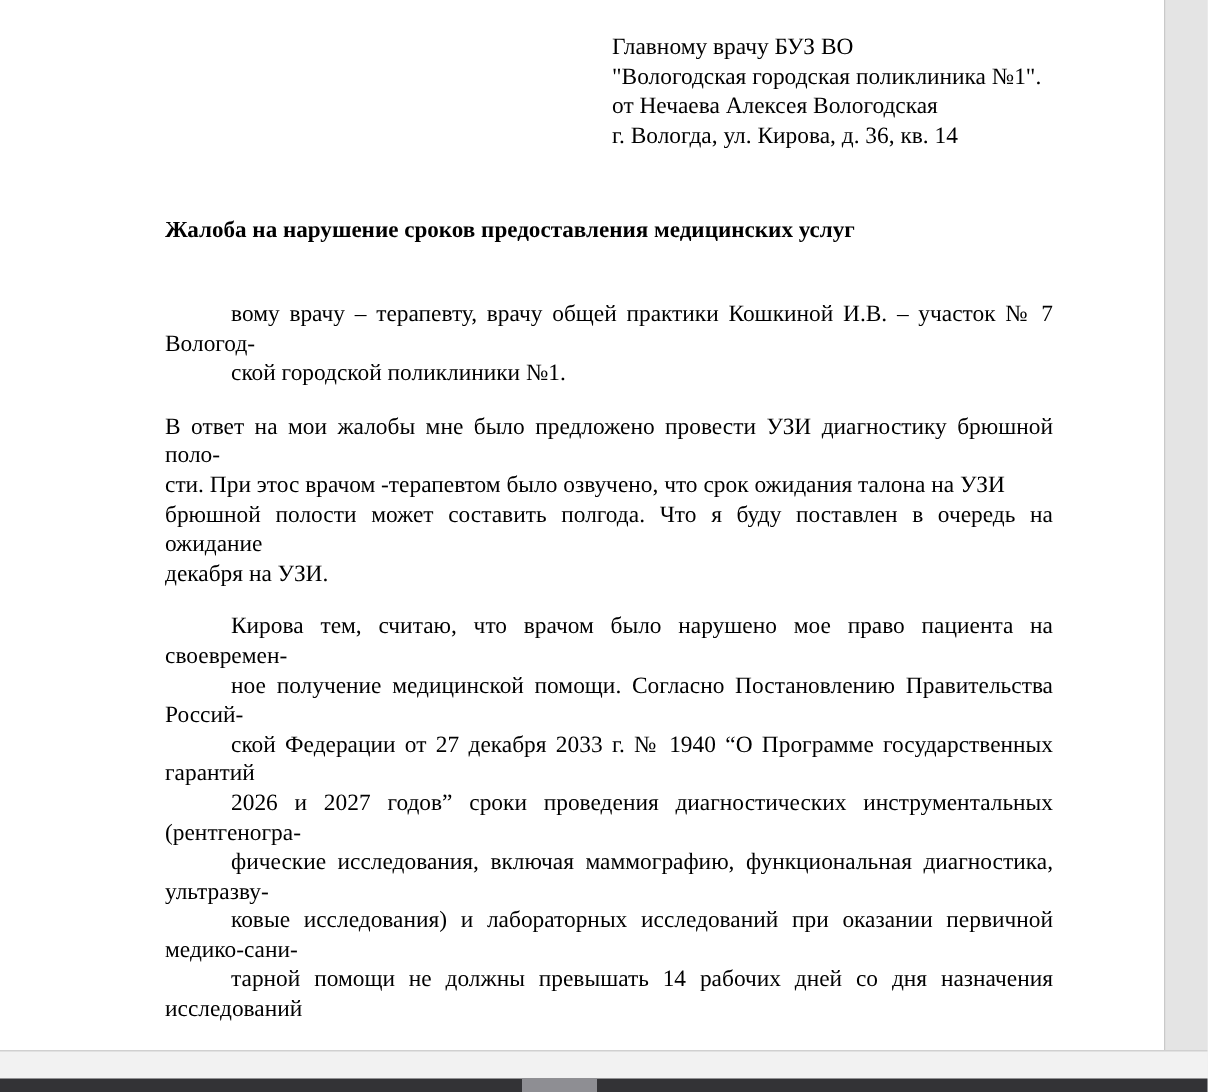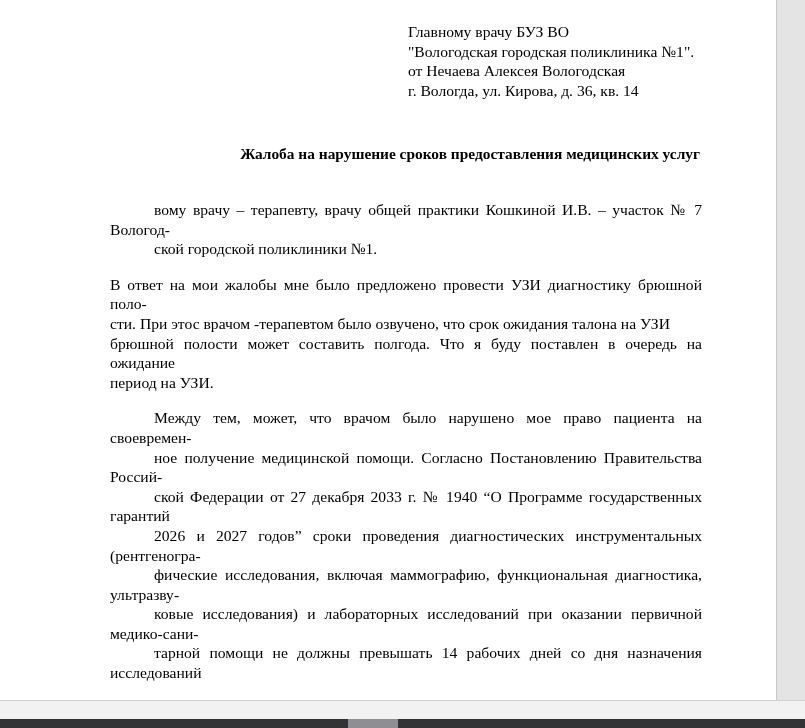--- a/index.html
+++ b/index.html
@@ -72,21 +72,21 @@
   #addressee .line {
     white-space: pre;
   }
 
   
   #doc-title {
     position: absolute;
     left: 110px;
     top: 144px;
     width: 590px;
-    text-align: right;
+    text-align: left;
     font-weight: bold;
     font-size: 15.4px;
     line-height: 19.6px;
   }
 
   
   #body-col {
     position: absolute;
     left: 110px;
     top: 200px;
@@ -167,25 +167,25 @@
 
           <div class="para indent doc-text">
             <span class="hardline">вому врачу – терапевту, врачу общей практики Кошкиной И.В. – участок № 7 Вологод-</span>
             <span class="hardline">ской городской поликлиники №1.</span>
           </div>
 
           <div class="para noindent doc-text">
             <span class="hardline">В ответ на мои жалобы мне было предложено провести УЗИ диагностику брюшной поло-</span>
             <span class="hardline">сти. При этос врачом -терапевтом было озвучено, что срок ожидания талона на УЗИ</span>
             <span class="hardline">брюшной полости может составить полгода. Что я буду поставлен в очередь на ожидание</span>
-            <span class="hardline">период на УЗИ.</span>
+            <span class="hardline">декабря на УЗИ.</span>
           </div>
 
           <div class="para indent doc-text">
-            <span class="hardline">Между тем, может, что врачом было нарушено мое право пациента на своевремен-</span>
+            <span class="hardline">Кирова тем, считаю, что врачом было нарушено мое право пациента на своевремен-</span>
             <span class="hardline">ное получение медицинской помощи. Согласно Постановлению Правительства Россий-</span>
             <span class="hardline">ской Федерации от 27 декабря 2033 г. № 1940 “О Программе государственных гарантий</span>
             <span class="hardline">2026 и 2027 годов” сроки проведения диагностических инструментальных (рентгеногра-</span>
             <span class="hardline">фические исследования, включая маммографию, функциональная диагностика, ультразву-</span>
             <span class="hardline">ковые исследования) и лабораторных исследований при оказании первичной медико-сани-</span>
             <span class="hardline">тарной помощи не должны превышать 14 рабочих дней со дня назначения исследований</span>
 
           </div>
 
         </div>

